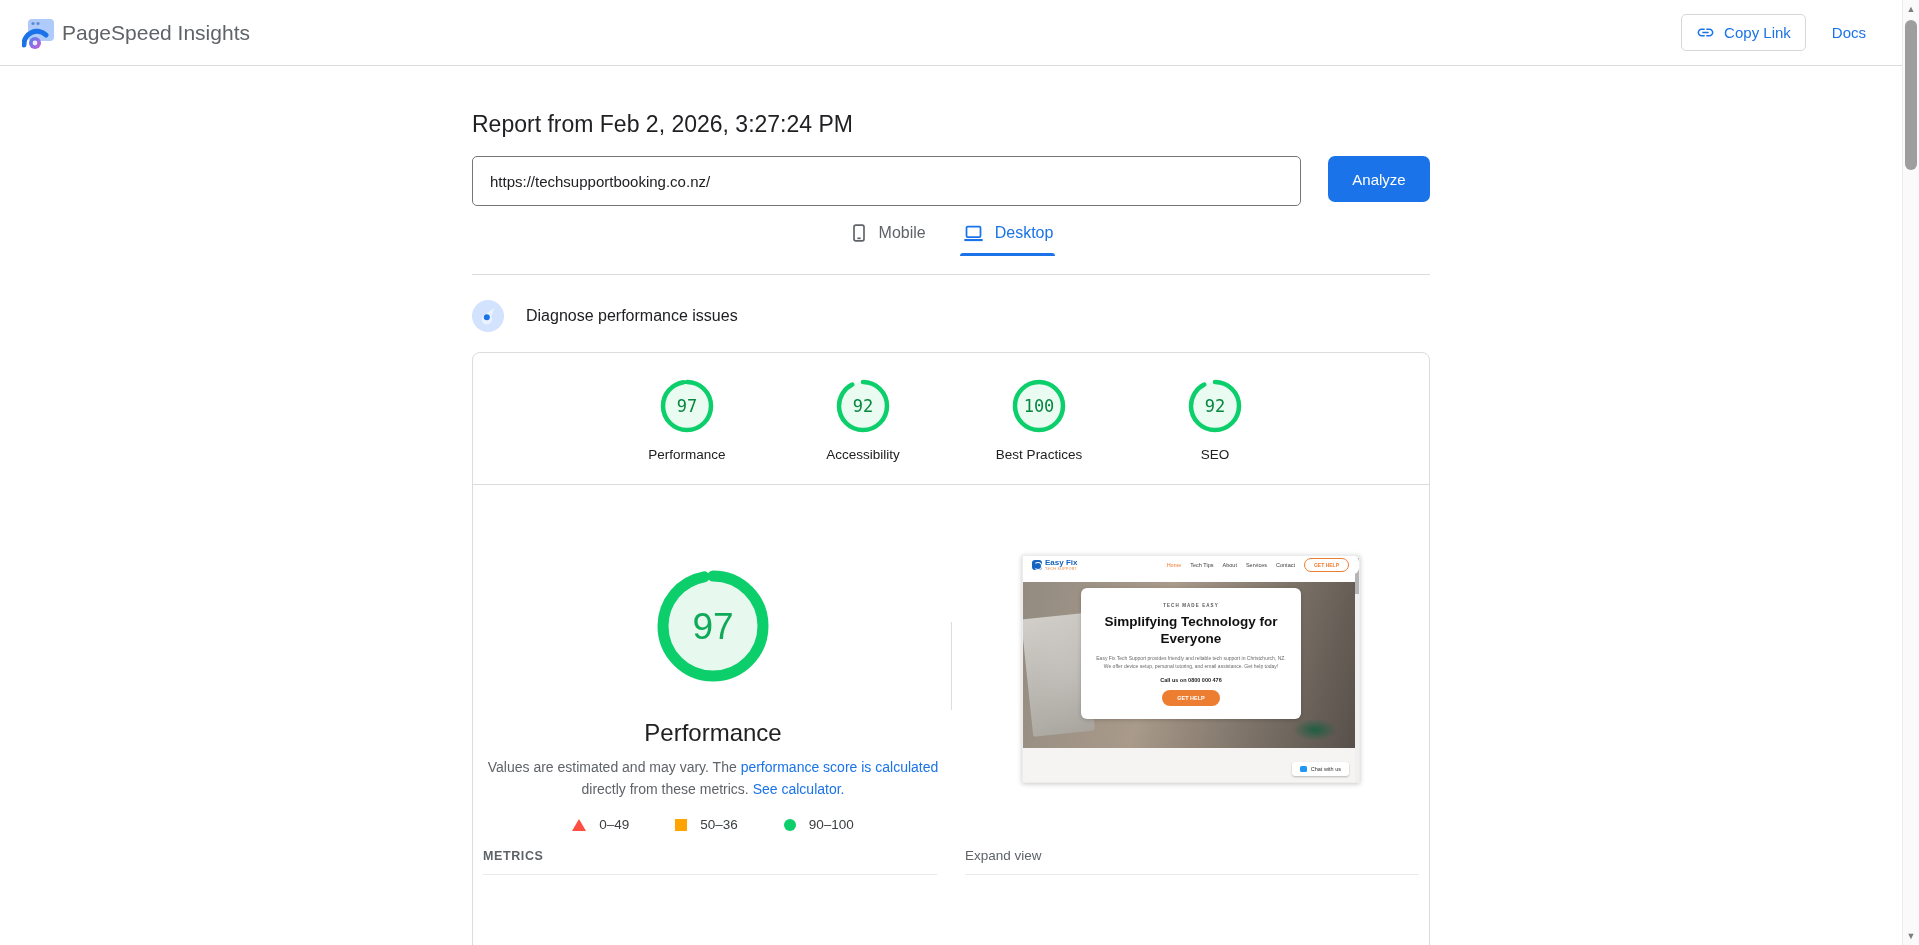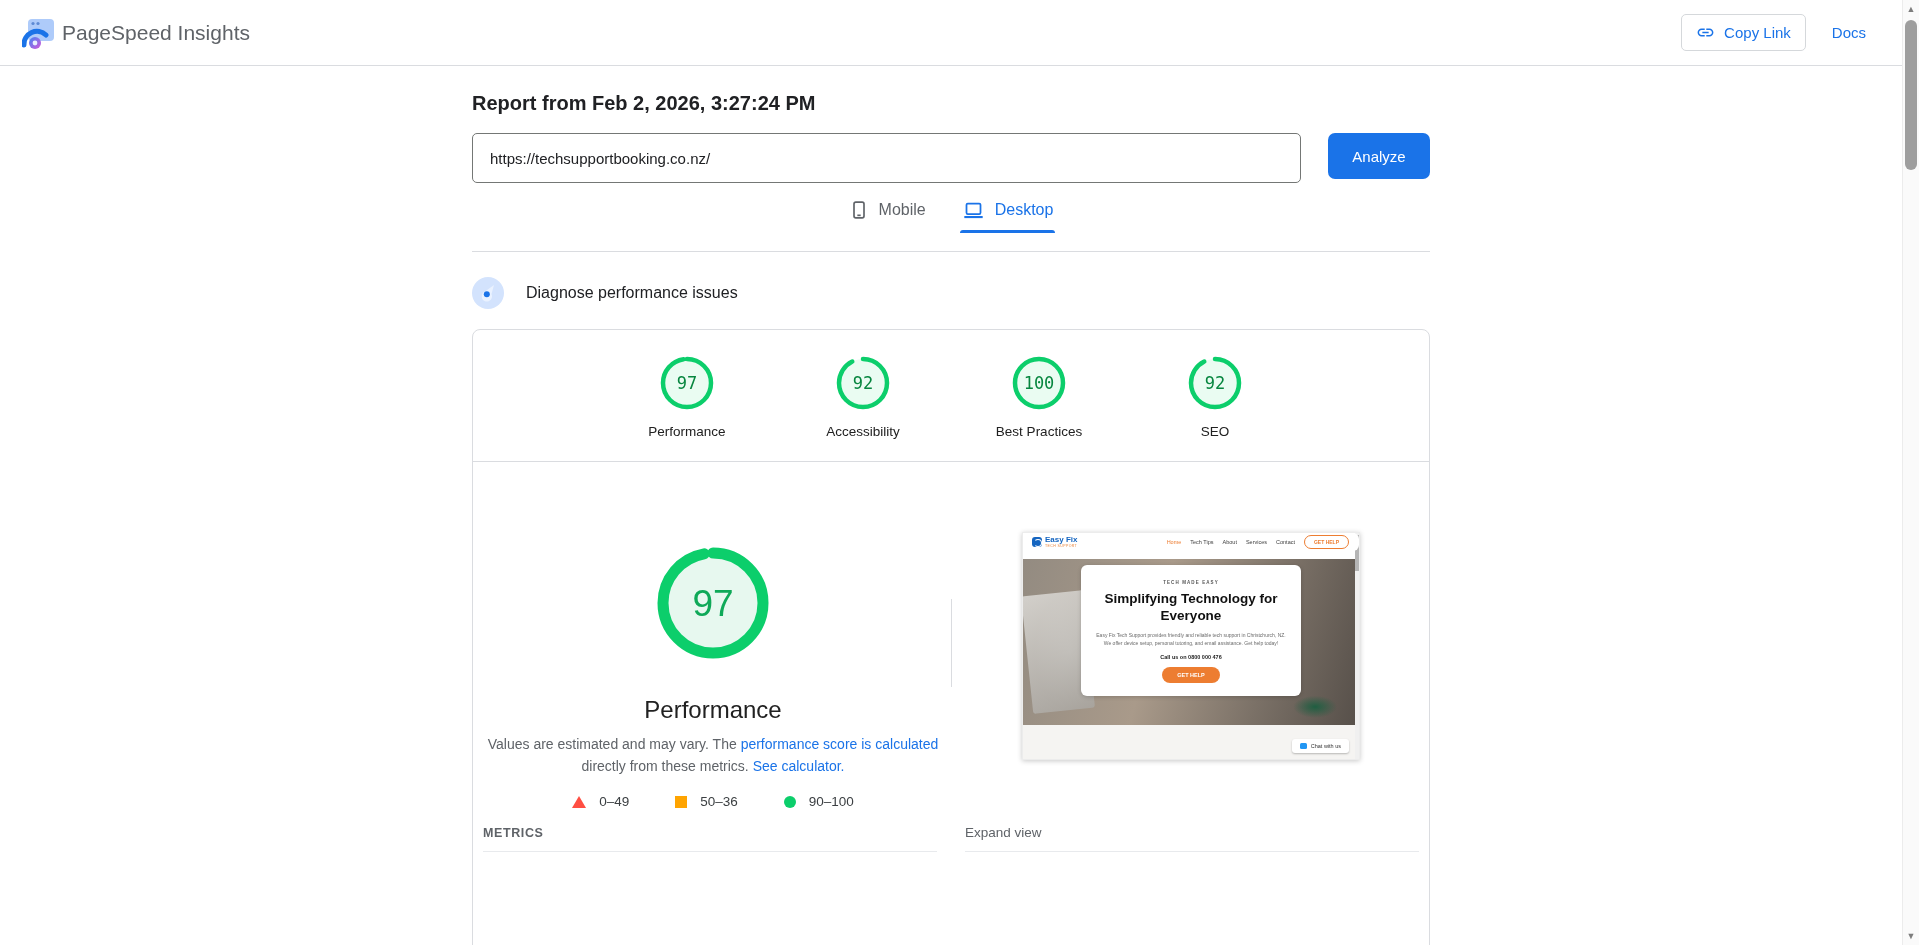--- a/index.html
+++ b/index.html
@@ -22,21 +22,21 @@
     background:#fafafa; border-left:1px solid #ececec; }
   .sb-arrow { position:absolute; left:0; width:16px; height:16px; display:flex;
     align-items:center; justify-content:center; color:#7d7d7d; font-size:9px; }
   .sb-up { top:1px; } .sb-down { bottom:1px; }
   .sb-thumb { position:absolute; left:2px; width:12px; top:20px; height:150px;
     background:#9e9e9e; border-radius:6px; }
 
   
   .main { width:1902px; }
   .content { width:958px; margin:0 auto; }
-  .report-title { margin-top:26px; font-size:20px; font-weight:700; color:#202124; }
+  .report-title { margin-top:45px; font-size:23px; font-weight:400; color:#202124; }
 
   .url-row { margin-top:18px; display:flex; gap:27px; }
   .url-input { flex:1; height:50px; border:1px solid #747775; border-radius:5px;
     padding:0 17px; font-size:15px; color:#202124; font-family:inherit; outline:none; }
   .analyze-btn { width:102px; height:46px; background:#1a73e8; color:#fff; border:none;
     border-radius:7px; font-size:15px; font-weight:500; font-family:inherit; cursor:pointer; }
 
   .tabs { margin-top:16px; display:flex; justify-content:center; gap:36px; }
   .tab { display:flex; align-items:center; gap:10px; font-size:16px; font-weight:500;
     color:#5f6368; padding-bottom:12px; position:relative; cursor:pointer; }

